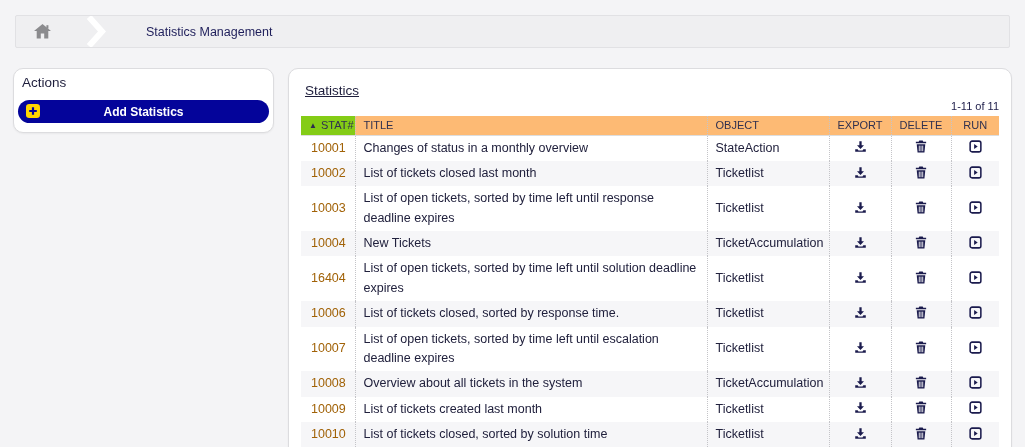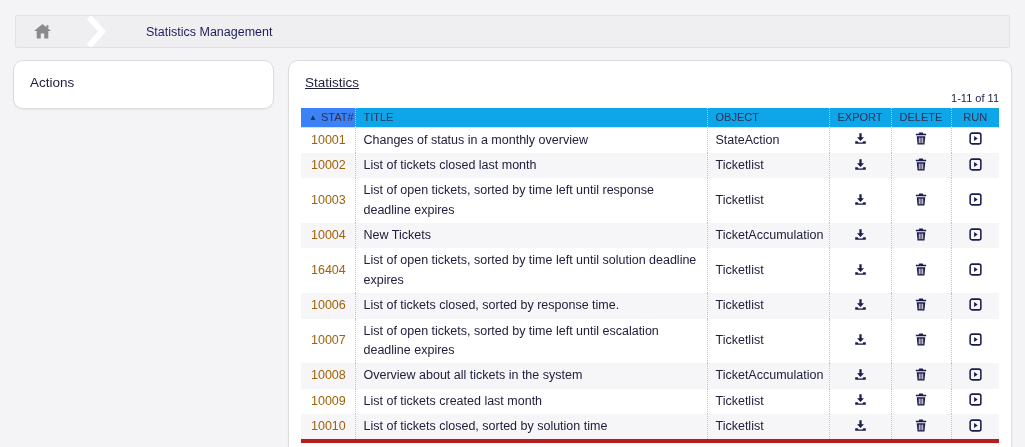--- a/index.html
+++ b/index.html
@@ -5,21 +5,21 @@
   * { margin:0; padding:0; box-sizing:border-box; }
   html,body { width:1025px; height:447px; }
   body {
     background:#f4f4f6;
     font-family:"Liberation Sans", sans-serif;
     color:#21214a;
     overflow:hidden;
   }
   
   .breadcrumb-bar {
-    margin:15px 15px 0 15px;
+    margin:15px 15px 8px 15px;
     height:33px;
     background:#efeff1;
     border:1px solid #e1e1e4;
     border-radius:2px;
     display:flex;
     align-items:center;
     overflow:hidden;
     gap:24px;
   }
   .bc-home {
@@ -31,21 +31,21 @@
   .bc-title { margin-left:14px; font-size:12.5px; color:#1e1e5a; }
   
   .content { display:flex; gap:14px; padding:12px 13px 0 13px; align-items:flex-start; }
   .panel {
     background:#ffffff;
     border:1px solid #dcdcdf;
     border-radius:10px;
     box-shadow:0 1px 2px rgba(0,0,0,0.05);
   }
   
-  .sidebar { width:264px; padding:8px; }
+  .sidebar { width:264px; padding:0; }
   .panel-title { font-size:13.5px; font-weight:400; color:#1e1e3c; padding:6px 8px 10px 8px; }
   .cfa-button {
     display:flex; align-items:center;
     background:#04049a;
     border:none;
     border-radius:12px;
     height:23px;
     width:calc(100% - 8px);
     margin:0 4px 9px 4px;
     color:#ffffff;
@@ -54,31 +54,31 @@
     cursor:pointer;
     position:relative;
   }
   .cfa-button .btn-icon { position:absolute; left:8px; top:4px; display:flex; }
   .cfa-button .btn-label { flex:1; text-align:center; }
   
   .main { flex:1; padding:12px 12px 14px 12px; }
   .pagination { text-align:right; font-size:11px; color:#23234e; margin:2px 0 4px 0; }
   table { width:100%; border-collapse:collapse; font-size:12.5px; table-layout:fixed; }
   thead th {
-    background:#0ea5e9;
+    background:#fdba74;
     font-size:11px; font-weight:400;
     color:#30304f;
     text-align:left;
     padding:3px 8px;
     height:19px;
     white-space:nowrap;
     cursor:pointer;
     border-bottom:1px solid #dddddd;
   }
-  thead th.sorted { background:#3b82f6; }
+  thead th.sorted { background:#84cc16; }
   thead th.center, td.center { text-align:center; }
   th + th, td + td { border-left:1px dotted #c4c4c8; }
   tbody td { padding:3px 8px; line-height:1.55; vertical-align:middle; color:#21213d; }
   tbody tr:nth-child(even) { background:#f6f6f8; }
   tbody tr:last-child td { border-bottom:4px solid #b91c1c; }
   .stat-link { color:#a16207; text-decoration:none; cursor:pointer; }
   .sort-arrow { font-size:8px; color:#2c2c4e; margin-right:4px; vertical-align:1px; }
   .icon-btn { background:none; border:none; cursor:pointer; padding:0; display:inline-flex; vertical-align:middle; }
 </style>
 </head>
@@ -98,20 +98,29 @@
       <polyline points="3,2 16,16.5 3,31" fill="none" stroke="#ffffff" stroke-width="6"></polyline>
     </svg>
   </span>
   <span class="bc-title">Statistics Management</span>
 </div>
 
 <div class="content">
 
   <div class="panel sidebar">
     <div class="panel-title">Actions</div>
+    <button class="cfa-button">
+      <span class="btn-icon">
+        <svg width="14" height="14" viewBox="0 0 14 14">
+          <rect width="14" height="14" rx="3.2" fill="#ffd500"></rect>
+          <path d="M5.9 3.2h2.2v2.7h2.7v2.2H8.1v2.7H5.9V8.1H3.2V5.9h2.7z" fill="#04049a"></path>
+        </svg>
+      </span>
+      <span class="btn-label">Add Statistics</span>
+    </button>
   </div>
 
   <div class="panel main">
     <div class="panel-title" style="padding:2px 4px 0 4px;text-decoration:underline;">Statistics</div>
     <div class="pagination">1-11 of 11</div>
 
     <table>
       <colgroup>
         <col style="width:54px">
           <col style="width:352px">

